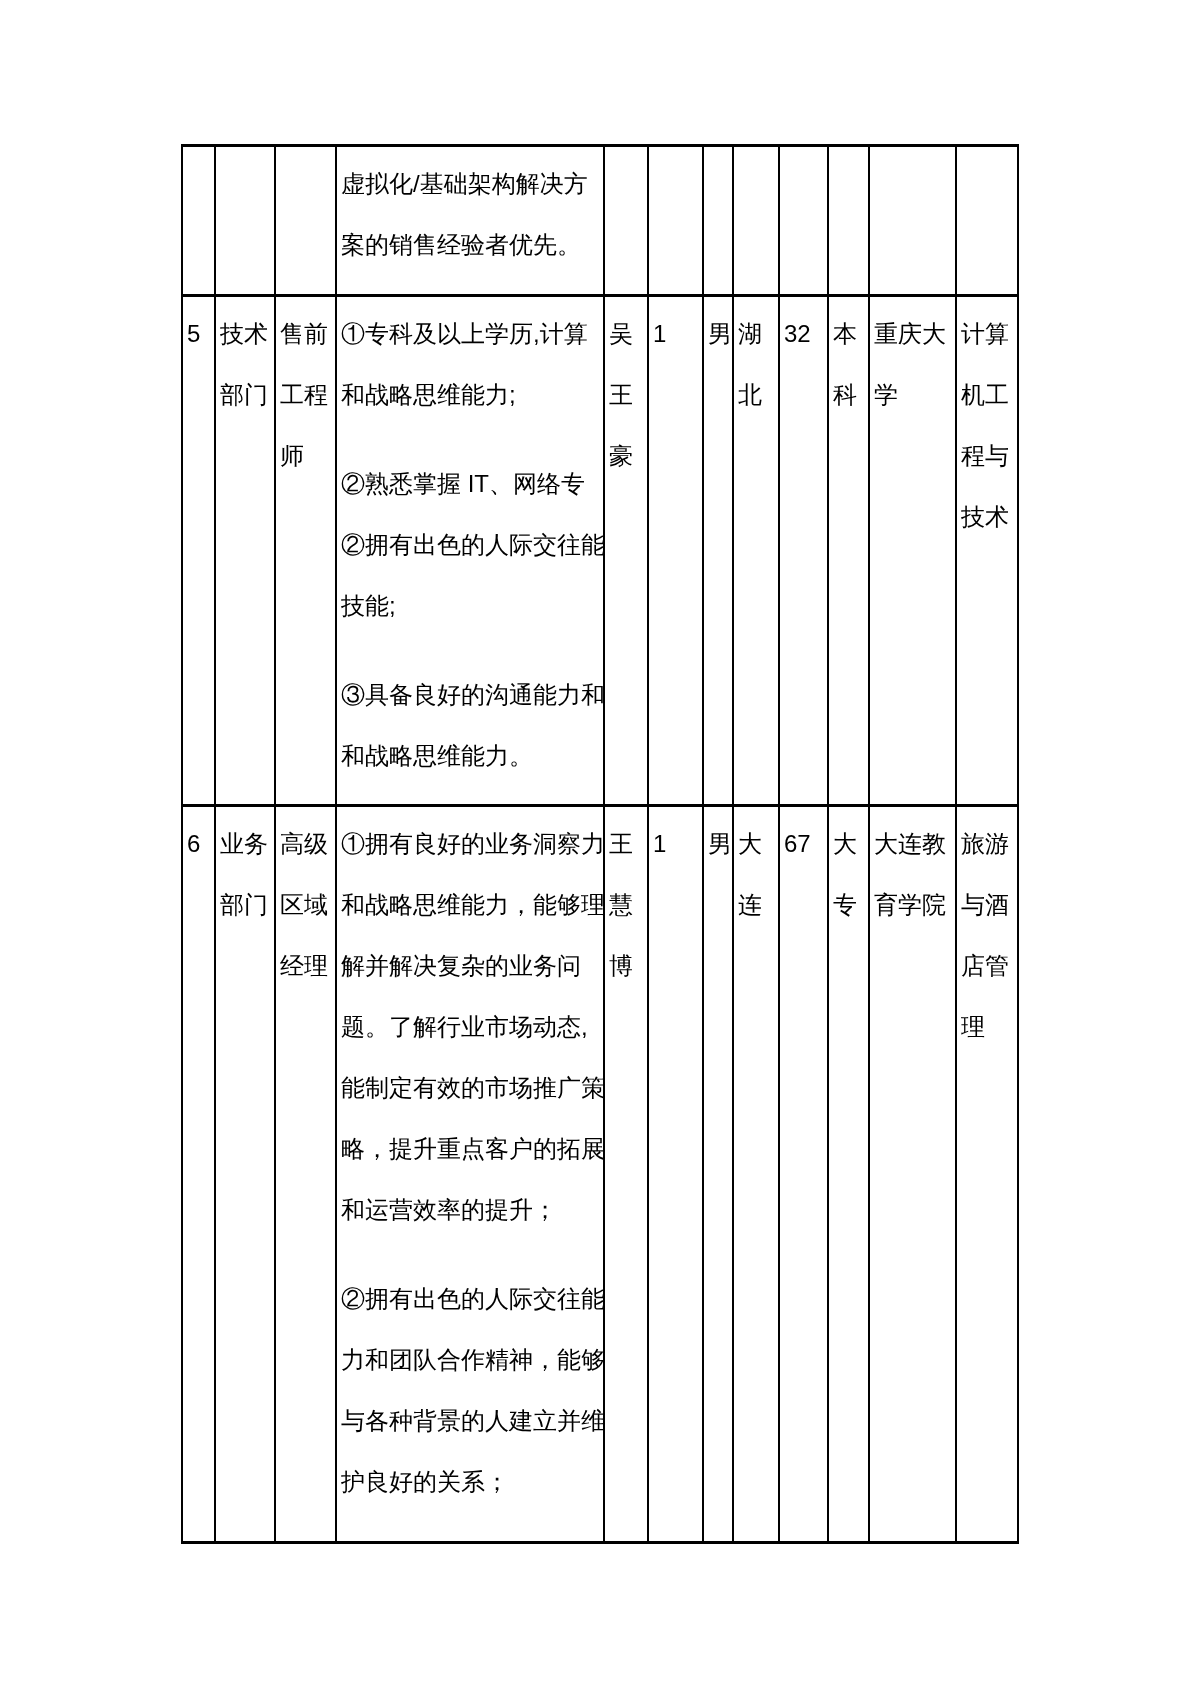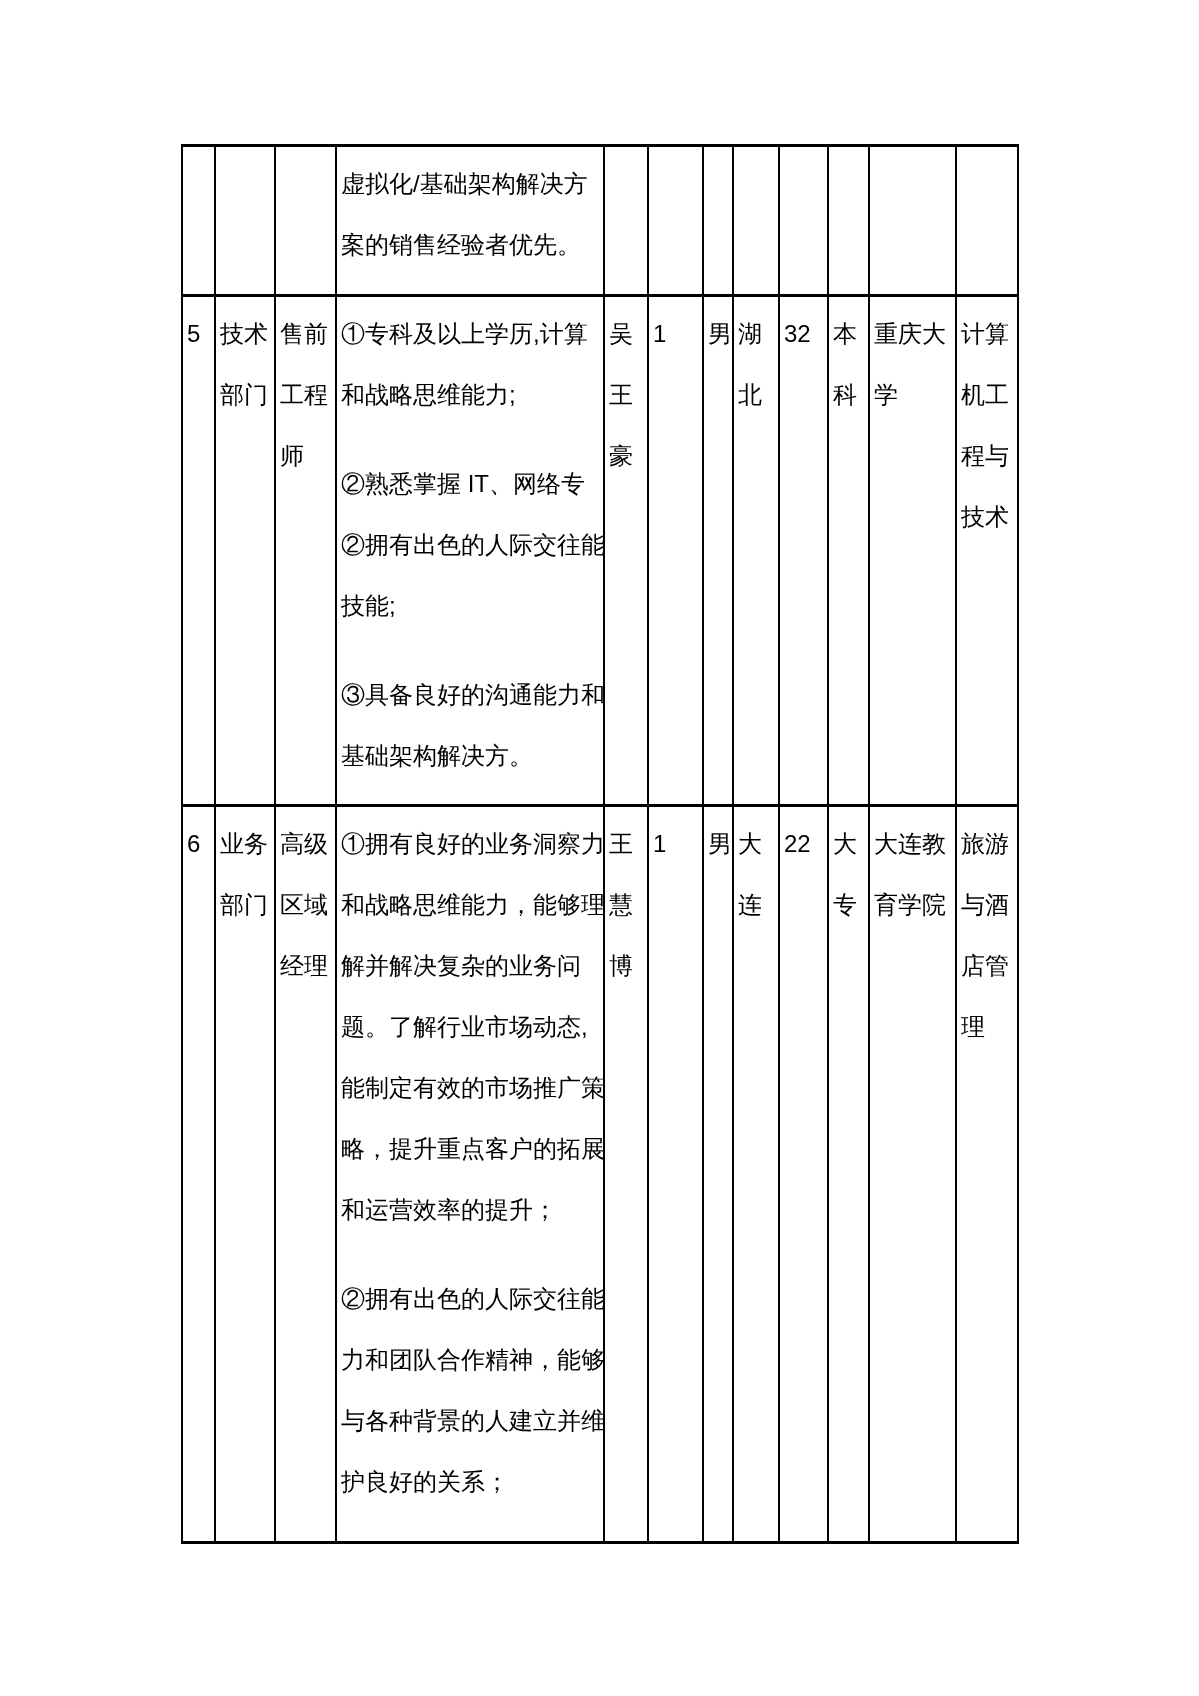--- a/index.html
+++ b/index.html
@@ -83,21 +83,21 @@
         <td>5</td>
         <td>技术
 部门</td>
         <td>售前
 工程
 师</td>
         <td><div class="para">①专科及以上学历,计算
 和战略思维能力;</div><div class="para">②熟悉掌握 IT、网络专
 ②拥有出色的人际交往能
 技能;</div><div class="para">③具备良好的沟通能力和
-基础架构解决方。</div></td>
+和战略思维能力。</div></td>
         <td>吴
 王
 豪</td>
         <td>1</td>
         <td>男</td>
         <td>湖
 北</td>
         <td>32</td>
         <td>本
 科</td>
@@ -125,21 +125,21 @@
 力和团队合作精神，能够
 与各种背景的人建立并维
 护良好的关系；</div></td>
         <td>王
 慧
 博</td>
         <td>1</td>
         <td>男</td>
         <td>大
 连</td>
-        <td>22</td>
+        <td>67</td>
         <td>大
 专</td>
         <td>大连教
 育学院</td>
         <td>旅游
 与酒
 店管
 理</td>
       </tr>
     </tbody>

